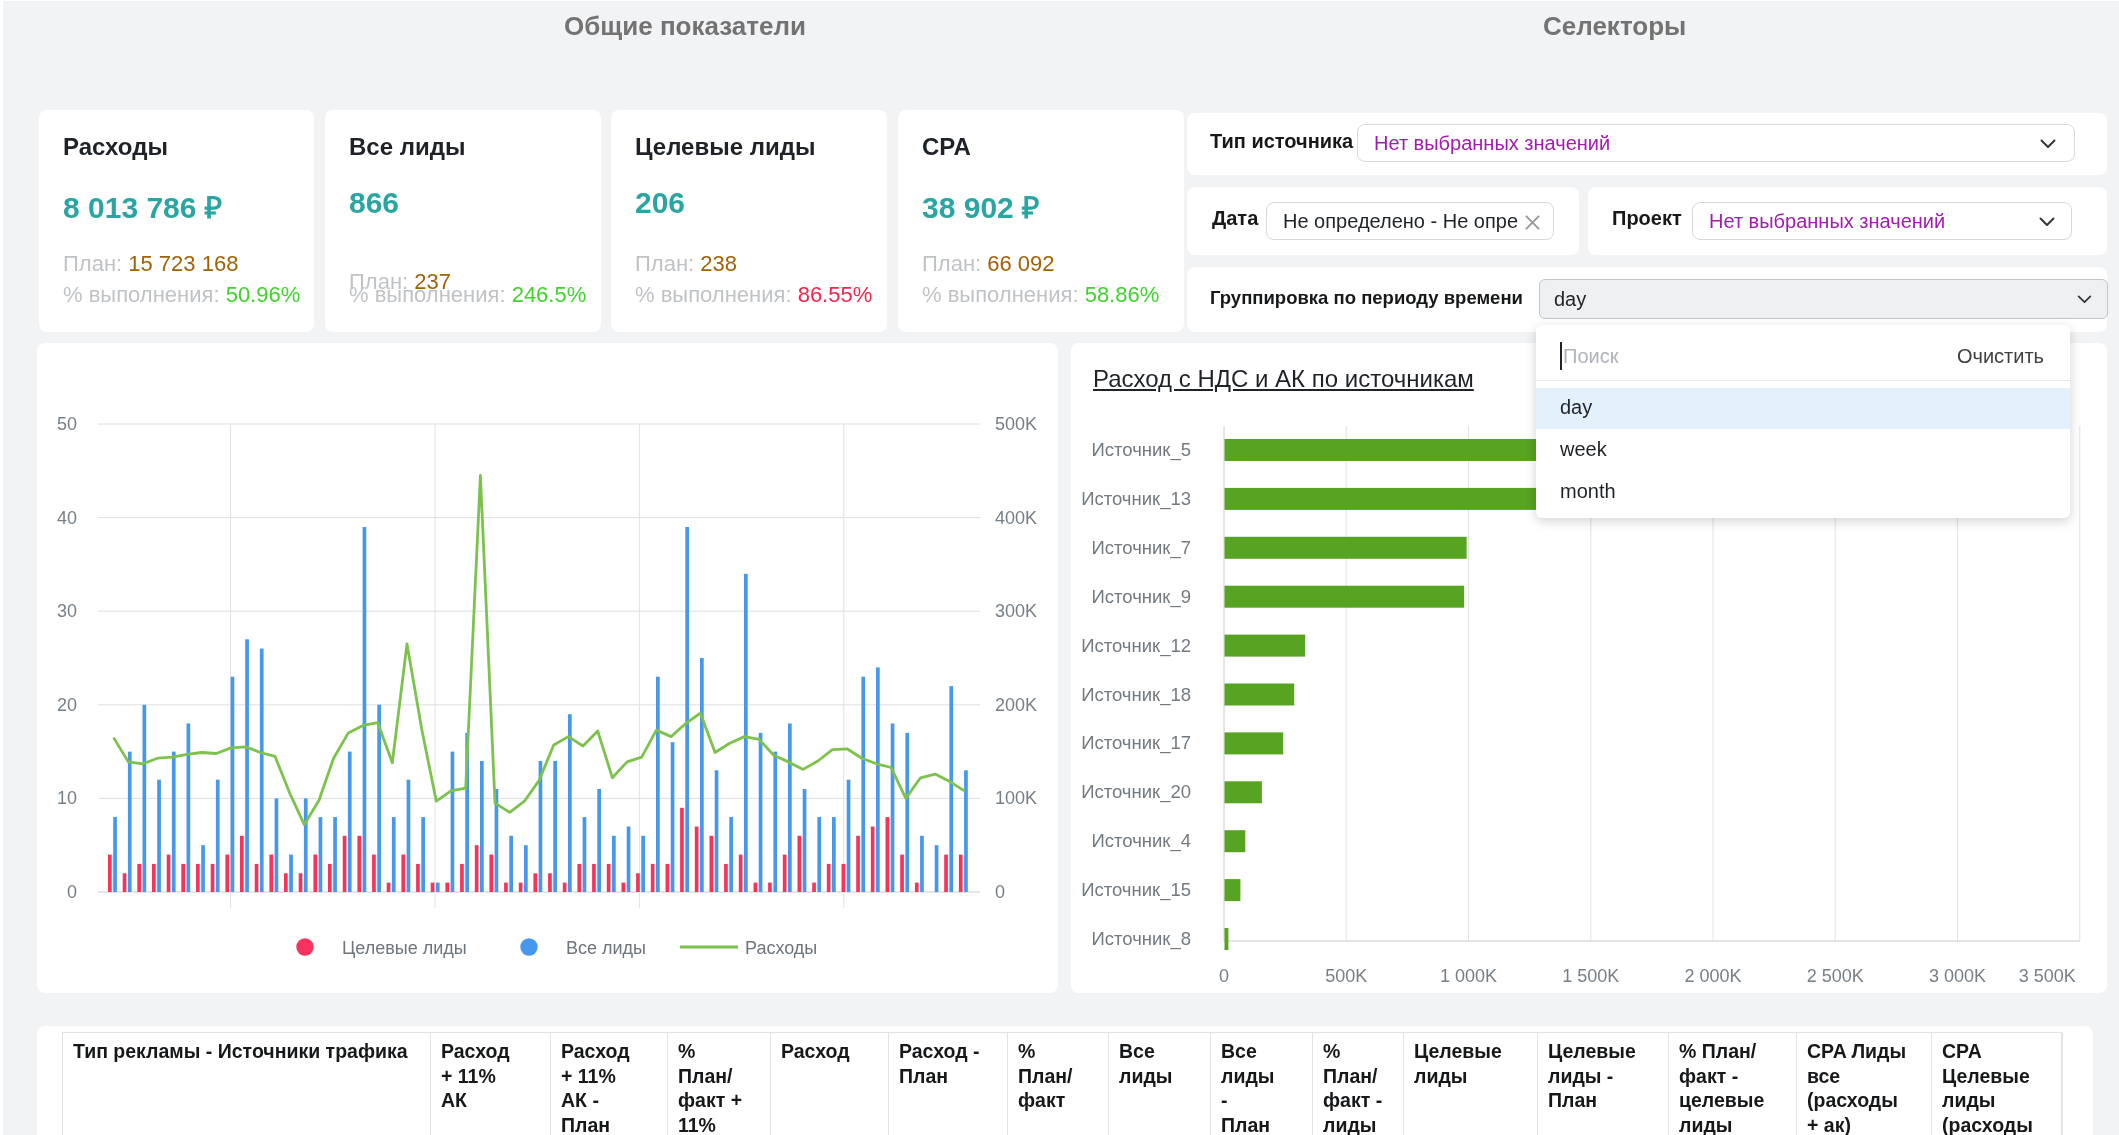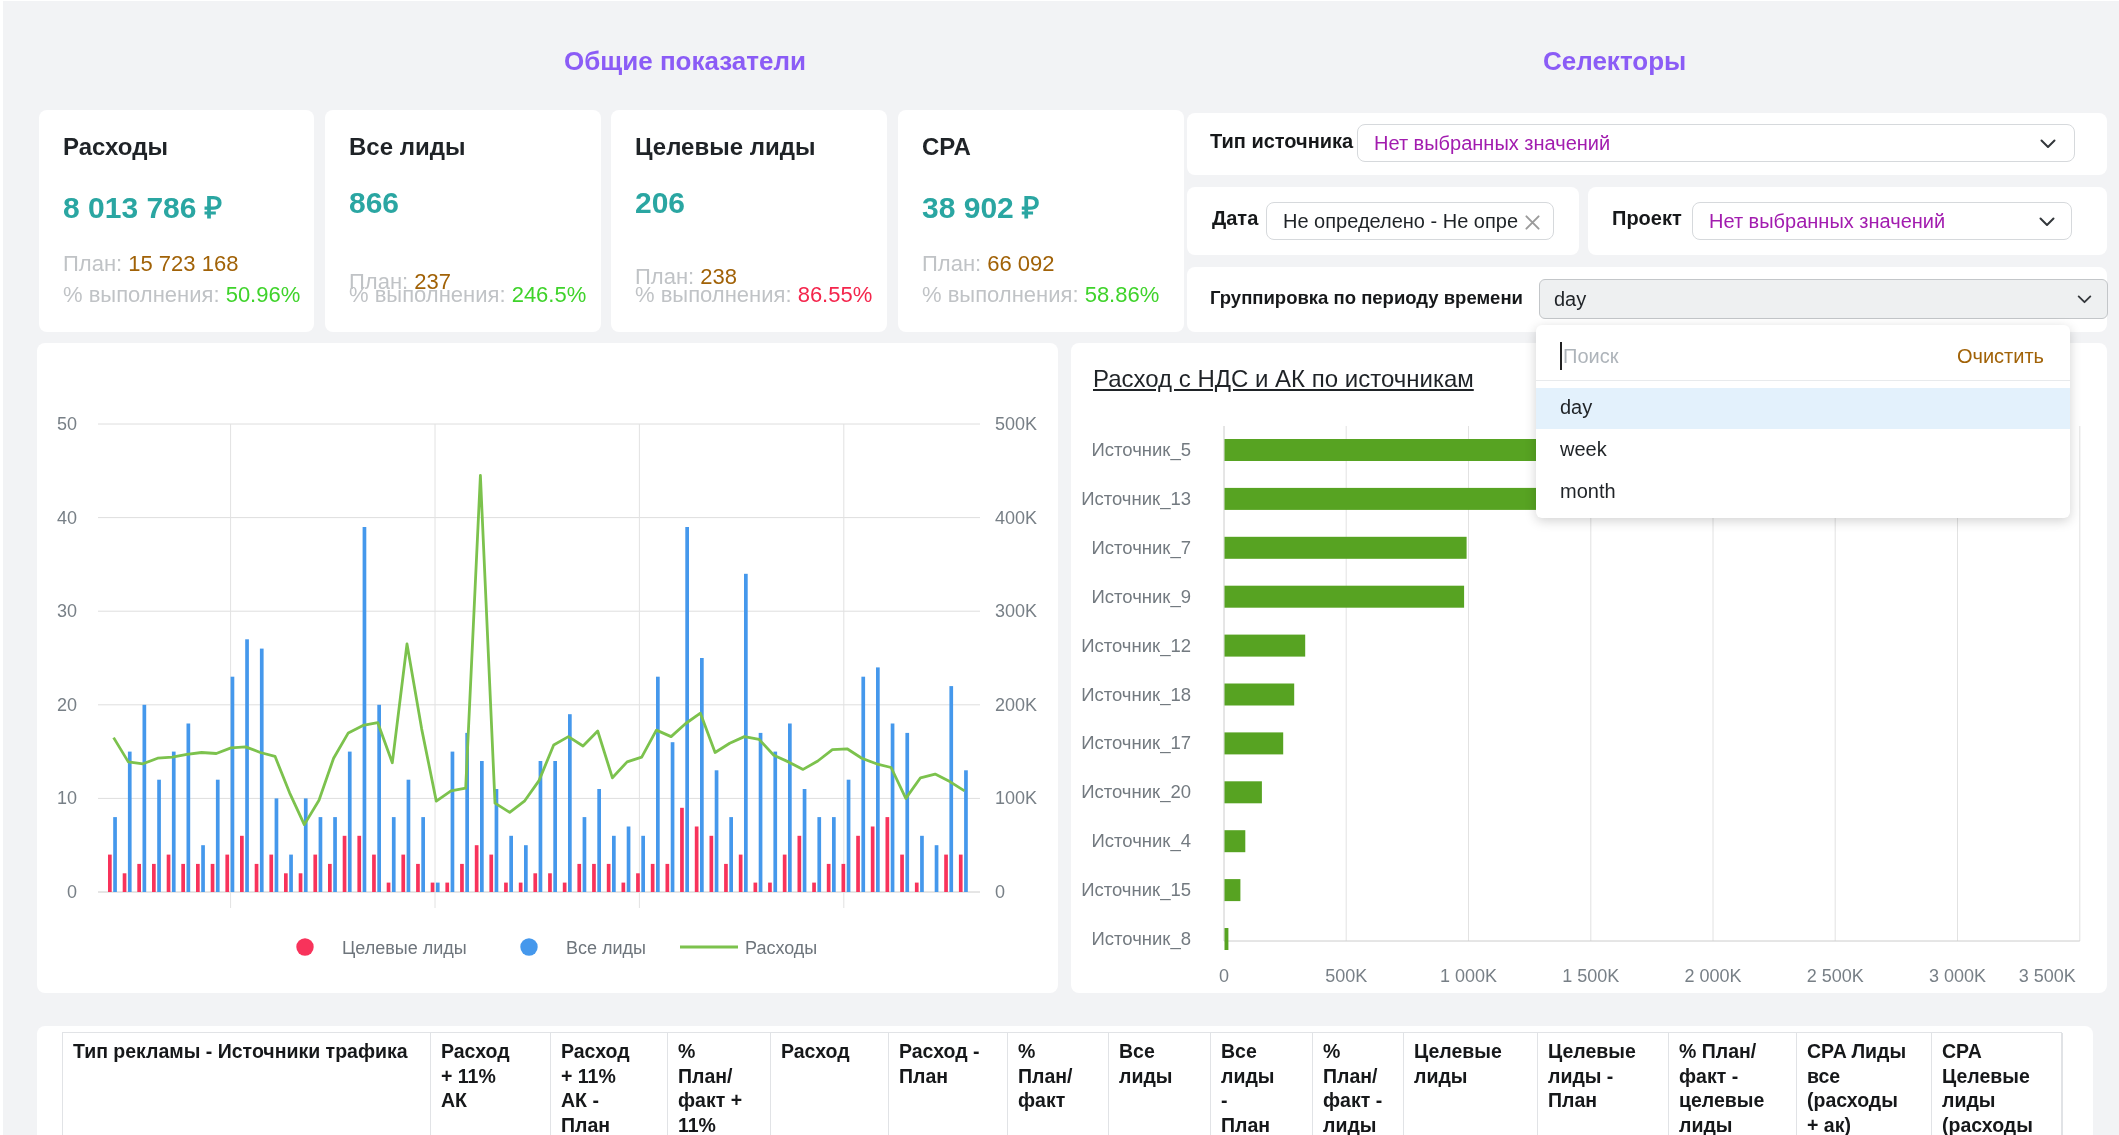--- a/index.html
+++ b/index.html
@@ -1,20 +1,20 @@
 <!DOCTYPE html>
 <html><head><meta charset="utf-8">
 <style>
 *{margin:0;padding:0;box-sizing:border-box;}
 html,body{width:2119px;height:1135px;background:#f2f3f5;font-family:"Liberation Sans",sans-serif;overflow:hidden;}
 body{position:relative;}
 #edge{position:absolute;left:0;top:0;width:3px;height:1135px;background:#fff;z-index:99;}
 #edget{position:absolute;left:0;top:0;width:2119px;height:1px;background:#fff;z-index:99;}
 .card{position:absolute;background:#fff;border-radius:8px;}
-.sect{position:absolute;top:46px;font-size:26px;font-weight:bold;color:#8b5cf6;}
+.sect{position:absolute;top:11px;font-size:26px;font-weight:bold;color:#737373;}
 .kpi-t{position:absolute;left:24px;top:23px;font-size:24px;font-weight:bold;color:#1f2327;}
 .kpi-v{position:absolute;left:24px;top:76px;font-size:30px;font-weight:bold;color:#2aa6a2;}
 .kpi-r{position:absolute;left:24px;font-size:22px;white-space:nowrap;}
 .gr{color:#c0c3c6;}
 .yl{color:#a16207;}
 .slabel{position:absolute;font-size:20px;font-weight:bold;color:#16181a;}
 .sinput{position:absolute;border:1px solid #d6d9dc;border-radius:8px;background:#fff;}
 .ph{position:absolute;left:16px;top:7px;font-size:20px;color:#a21caf;}
 .dv{position:absolute;left:16px;top:7px;font-size:20px;color:#1f2327;}
 .gsel{position:absolute;border:1px solid #c3c6c9;border-radius:6px;background:#eef0f1;font-size:20px;}
@@ -35,21 +35,21 @@
 </div>
 <div class="card" style="left:325px;top:110px;width:276px;height:222px;">
 <div class="kpi-t">Все лиды</div>
 <div class="kpi-v">866</div>
 <div class="kpi-r" style="top:159px;"><span class="gr">План: </span><span class="yl">237</span></div>
 <div class="kpi-r" style="top:172px;"><span class="gr">% выполнения: </span><span style="color:#3fd32b">246.5%</span></div>
 </div>
 <div class="card" style="left:611px;top:110px;width:276px;height:222px;">
 <div class="kpi-t">Целевые лиды</div>
 <div class="kpi-v">206</div>
-<div class="kpi-r" style="top:154px;"><span class="gr">План: </span><span class="yl">238</span></div>
+<div class="kpi-r" style="top:141px;"><span class="gr">План: </span><span class="yl">238</span></div>
 <div class="kpi-r" style="top:172px;"><span class="gr">% выполнения: </span><span style="color:#f4254c">86.55%</span></div>
 </div>
 <div class="card" style="left:898px;top:110px;width:286px;height:222px;">
 <div class="kpi-t">CPA</div>
 <div class="kpi-v">38 902 ₽</div>
 <div class="kpi-r" style="top:141px;"><span class="gr">План: </span><span class="yl">66 092</span></div>
 <div class="kpi-r" style="top:172px;"><span class="gr">% выполнения: </span><span style="color:#3fd32b">58.86%</span></div>
 </div>
 <div class="card" style="left:37px;top:343px;width:1021px;height:650px;">
   <div style="position:absolute;left:0;top:0;"><svg width="1021" height="650" viewBox="0 0 1021 650">
@@ -302,19 +302,19 @@
   <div class="gsel" style="left:352px;top:12px;width:569px;height:40px;">
     <span style="position:absolute;left:14px;top:8px;color:#1f2327;">day</span>
     <svg width="15" height="9" viewBox="0 0 16 10" style="position:absolute;right:15px;top:15px;">
         <path d="M1.5 1.5 L8 8 L14.5 1.5" fill="none" stroke="#33373b" stroke-width="2" stroke-linecap="round" stroke-linejoin="round"></path>
       </svg>
   </div>
 </div>
 <div id="dropdown">
   <div style="position:absolute;left:24px;top:17px;width:2px;height:28px;background:#222;"></div>
   <div style="position:absolute;left:27px;top:20px;color:#aeb4ba;font-size:20px;">Поиск</div>
-  <div style="position:absolute;right:26px;top:20px;color:#a16207;font-size:20px;">Очистить</div>
+  <div style="position:absolute;right:26px;top:20px;color:#404040;font-size:20px;">Очистить</div>
   <div style="position:absolute;left:0;top:55px;width:100%;height:1px;background:#e8eaec;"></div>
   <div style="position:absolute;left:0;top:63px;width:100%;height:41px;background:#e3f1fc;"></div>
   <div style="position:absolute;left:24px;top:71px;color:#1f2327;font-size:20px;">day</div>
   <div style="position:absolute;left:24px;top:113px;color:#1f2327;font-size:20px;">week</div>
   <div style="position:absolute;left:24px;top:155px;color:#1f2327;font-size:20px;">month</div>
 </div>
 
 </body></html>

